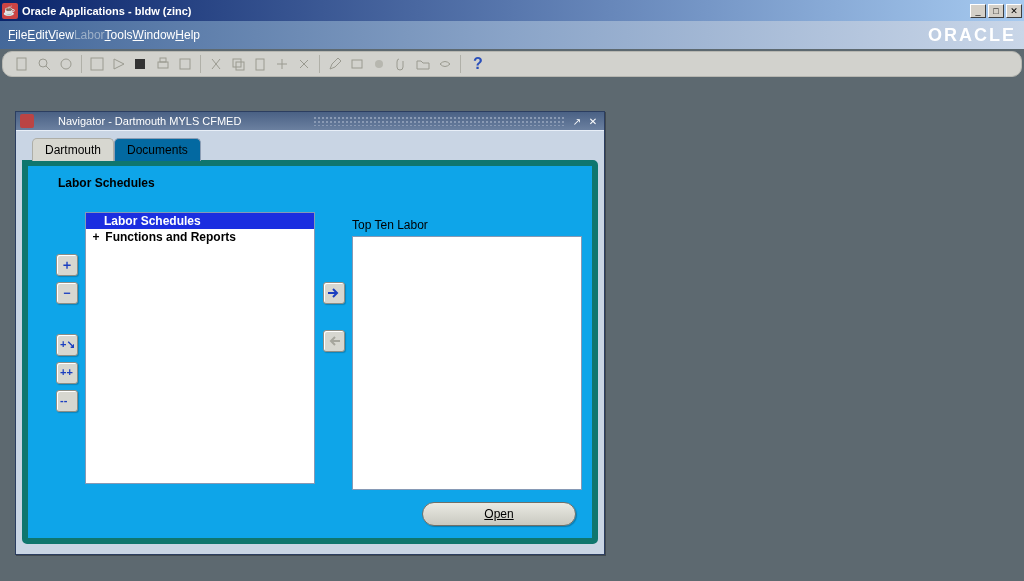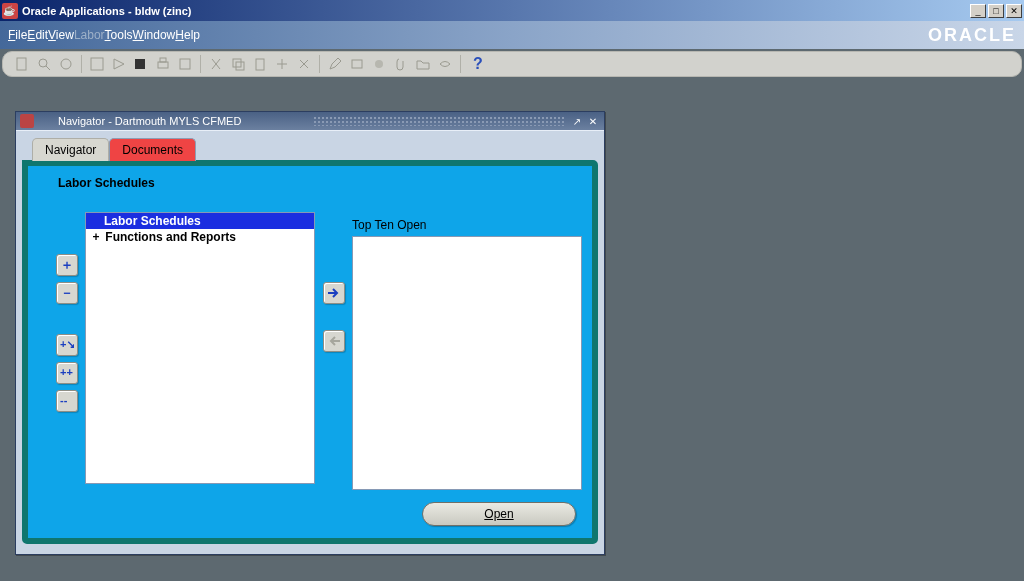--- a/index.html
+++ b/index.html
@@ -36,21 +36,21 @@
   .navwin { position: absolute; left: 15px; top: 32px; width: 590px; background: #c9d5e4; border: 1px solid #2c3e60; box-shadow: 1px 1px 0 rgba(0,0,0,.3); }
   .navwin .nav-title { height: 18px; background: linear-gradient(to bottom,#4a6185,#6b80a0); display: flex; align-items: center; padding: 0 4px; color: white; font-size: 11px; }
   .navwin .nav-title .nav-icon { width:14px; height:14px; background:#b44; border-radius:2px; margin-right:4px;}
   .navwin .nav-title .nav-title-text { flex:1;padding-left:20px; }
   .navwin .nav-title .dots { flex:1; height:10px; background-image: radial-gradient(#8a9ab4 1px, transparent 1px); background-size: 4px 4px; margin:0 4px;}
   .navwin .nav-title .nav-ctrl { width:14px; height:14px; display:inline-flex; align-items:center; justify-content:center; color:white; font-size:10px; margin-left:2px; cursor:default;}
 
   
   .nav-body { padding: 6px 6px 10px 6px; background: #c9d5e4; border-top: 1px solid #e8eff8; }
   .tab-row { display:flex; gap:0; margin-left:10px;}
-  .tab { padding: 4px 12px; font-size: 12px; border:1px solid #8c9db4; border-bottom:none; border-radius: 5px 5px 0 0; background:#ef4444; position:relative; top:1px;}
+  .tab { padding: 4px 12px; font-size: 12px; border:1px solid #8c9db4; border-bottom:none; border-radius: 5px 5px 0 0; background:#0369a1; position:relative; top:1px;}
   .tab.active { background: #d7d7d0; border-color:#aeaea7; z-index:2;}
 
   .tab-panel { background:#0ea5e9; border:6px solid #0f766e; padding: 10px 10px 12px 28px; border-radius: 0 5px 5px 5px;}
   .panel-heading { font-size: 12px; font-weight: bold; margin: 0 0 28px 2px; }
 
   .panel-flex { display:flex; align-items: flex-start; }
   .side-btns { width: 30px; display:flex; flex-direction:column; gap:6px; margin-top:36px;}
   .side-btns .gap { height: 18px;}
   .sq-btn { width:22px; height:22px; background:#d7d7d0; border:1px solid #8e8e85; border-radius:3px; display:flex; align-items:center; justify-content:center; color:#1b3fc0; font-size:13px; font-weight:bold; box-shadow: inset 1px 1px 0 #fff, 1px 1px 1px rgba(0,0,0,.2); cursor:default;}
   .sq-btn.disabled { color:#a6a69d;}
@@ -209,21 +209,21 @@
   <div class="navwin">
     <div class="nav-title">
       <span class="nav-icon"></span>
       <span class="nav-title-text">Navigator - Dartmouth MYLS CFMED</span>
       <span class="dots"></span>
       <span class="nav-ctrl">↗</span>
       <span class="nav-ctrl">✕</span>
     </div>
     <div class="nav-body">
       <div class="tab-row">
-        <div class="tab active">Navigator</div>
+        <div class="tab active">Dartmouth</div>
         <div class="tab">Documents</div>
       </div>
       <div class="tab-panel">
         <div class="panel-heading">Labor Schedules</div>
         <div class="panel-flex">
 
           <div class="side-btns">
             <div class="sq-btn">＋</div>
             <div class="sq-btn">－</div>
             <div class="gap"></div>
@@ -256,21 +256,21 @@
                 </svg>
             </div>
             <div class="sq-btn disabled">
               <svg width="14" height="12">
                   <path d="M13 6 L5 6 M8 2 L4 6 L8 10" stroke="#a6a69d" stroke-width="2" fill="none"></path>
                 </svg>
             </div>
           </div>
 
           <div class="top-ten-area">
-            <div class="top-ten-label">Top Ten Open</div>
+            <div class="top-ten-label">Top Ten Labor</div>
             <div class="top-ten-box"></div>
           </div>
         </div>
         <div class="footer-btns">
           <div class="open-btn">
               <span>Open</span>
             </div>
         </div>
       </div>
     </div>

